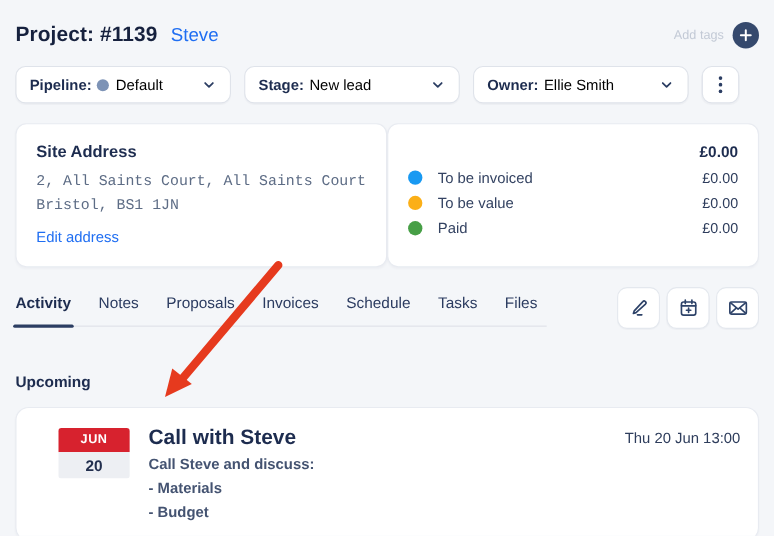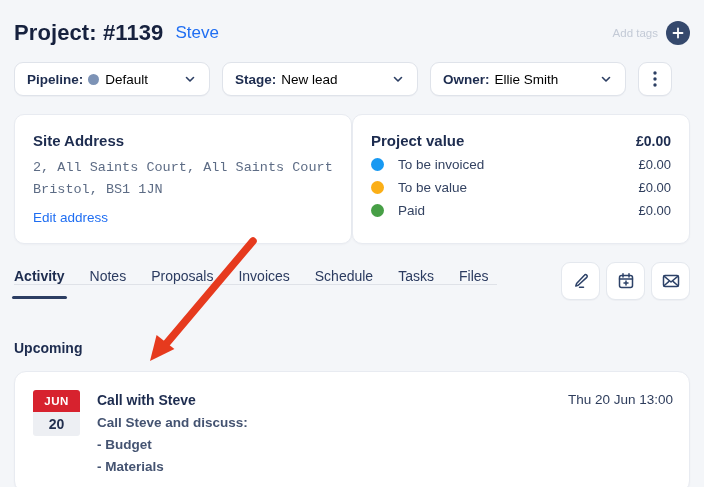--- a/index.html
+++ b/index.html
@@ -7,21 +7,21 @@
   body {
     background:#f4f6f9;
     font-family:"Liberation Sans", sans-serif;
     color:#22304f;
     position:relative;
   }
   .page { padding:0 14px; }
 
   
   .header-row { display:flex; align-items:center; padding-top:20px; }
-  .page-title { font-size:22px; font-weight:bold; color:#16213e; letter-spacing:.1px; }
+  .page-title { font-size:19px; font-weight:bold; color:#16213e; letter-spacing:.1px; }
   .title-link { font-size:17px; color:#1f6ef2; margin-left:12px; font-weight:500; cursor:pointer; }
   .header-right { margin-left:auto; display:flex; align-items:center; gap:8px; }
   .add-tags { font-size:11.5px; color:#c3cad6; }
   .plus-btn {
     width:24px; height:24px; border-radius:50%;
     background:#35496d; display:flex; align-items:center; justify-content:center;
     cursor:pointer; border:none;
   }
 
   
@@ -56,21 +56,21 @@
 
   .pv-header { display:flex; align-items:baseline; }
   .pv-total { margin-left:auto; font-size:14px; font-weight:bold; color:#1d2c4f; }
   .pv-row { display:flex; align-items:center; margin-top:8px; }
   .pv-dot { width:13px; height:13px; border-radius:50%; margin-right:14px; flex:0 0 auto; }
   .pv-label { font-size:13.5px; color:#344362; }
   .pv-value { margin-left:auto; font-size:13px; color:#2e3d5c; }
 
   
   .tabs-row { display:flex; align-items:flex-start; margin-top:24px; }
-  .tabs { display:flex; gap:25px; border-bottom:1px solid #dfe2e8; margin-right:16px; flex:0 0 auto; padding-right:8px; }
+  .tabs { display:flex; gap:25px; border-bottom:1px solid #dfe2e8; padding-bottom:13px; margin-right:16px; flex:0 0 auto; padding-right:8px; }
   .tab { font-size:14px; color:#2b3b60; cursor:pointer; position:relative; padding-bottom:0; white-space:nowrap; }
   .tab.active { font-weight:bold; color:#1d2c4f; }
   .tab.active::after {
     content:""; position:absolute; left:-2px; right:-2px; bottom:-15px; height:3px;
     background:#2c3e63; border-radius:2px;
   }
   .tab-actions { display:flex; gap:6px; margin-left:auto; margin-top:-6px; }
   .icon-btn {
     width:39px; height:38px; background:#fff; border:1px solid #e4e8ee; border-radius:9px;
     display:flex; align-items:center; justify-content:center; cursor:pointer;
@@ -79,25 +79,25 @@
 
   
   .section-heading { margin-top:40px; font-size:14px; font-weight:bold; color:#1d2c4f; }
 
   
   .event-card {
     margin-top:15px; background:#fff; border:1px solid #e8ebf1; border-radius:12px;
     padding:18px 16px 14px 18px; display:flex; align-items:flex-start;
     box-shadow:0 1px 2px rgba(25,39,72,.03); min-height:118px; cursor:pointer;
   }
-  .date-badge { width:47px; flex:0 0 auto; border-radius:3px; overflow:hidden; text-align:center; }
+  .date-badge { width:65px; flex:0 0 auto; border-radius:3px; overflow:hidden; text-align:center;margin-left:20px; }
   .date-badge .month { color:#fff; font-size:11.5px; font-weight:bold; line-height:22px; letter-spacing:.5px; }
   .date-badge .day { background:#edeff3; color:#222f4e; font-size:14px; font-weight:bold; line-height:24px; }
   .event-body { margin-left:17px; flex:1; }
-  .event-title { font-size:14px; font-weight:bold; color:#1d2c4f; line-height:20px; }
+  .event-title { font-size:19px; font-weight:bold; color:#1d2c4f; line-height:20px; }
   .event-desc { font-size:13.5px; color:#445371; line-height:22px; margin-top:2px;font-weight:bold; }
   .event-time { font-size:13.5px; color:#2e3d5c; white-space:nowrap; line-height:20px; }
 
   
   .arrow-overlay { position:absolute; left:0; top:0; width:704px; height:487px; pointer-events:none; }
 
   svg.glyph { display:block; }
 </style>
 </head>
 <body>
@@ -164,21 +164,20 @@
       <div class="card-title">Site Address</div>
       <div class="address-lines">
         <div>2, All Saints Court, All Saints Court</div>
         <div>Bristol, BS1 1JN</div>
       </div>
       <a class="edit-link">Edit address</a>
     </div>
 
     <div class="card">
       <div class="pv-header">
-        <span class="card-title">Project value</span>
         <span class="pv-total">£0.00</span>
       </div>
       <div class="pv-row">
         <span class="pv-dot" style="background-color: rgb(24, 153, 242);"></span>
         <span class="pv-label">To be invoiced</span>
         <span class="pv-value">£0.00</span>
       </div>
       <div class="pv-row">
         <span class="pv-dot" style="background-color: rgb(251, 175, 23);"></span>
         <span class="pv-label">To be value</span>
@@ -236,22 +235,22 @@
 
   <div class="event-card">
     <div class="date-badge">
       <div class="month" style="background-color: rgb(215, 34, 46);">JUN</div>
       <div class="day">20</div>
     </div>
     <div class="event-body">
       <div class="event-title">Call with Steve</div>
       <div class="event-desc">
         <div>Call Steve and discuss:</div>
+        <div>- Materials</div>
         <div>- Budget</div>
-        <div>- Materials</div>
       </div>
     </div>
     <div class="event-time">Thu 20 Jun 13:00</div>
   </div>
 
 </div>
 
 <svg class="arrow-overlay" width="704" height="487" viewBox="0 0 704 487">
   <line x1="253" y1="241" x2="166" y2="344" stroke-width="7.5" stroke-linecap="round" stroke="#e63a1e"></line>
   <polygon points="150,361 156.6,334.9 174.4,349.1" fill="#e63a1e"></polygon>

